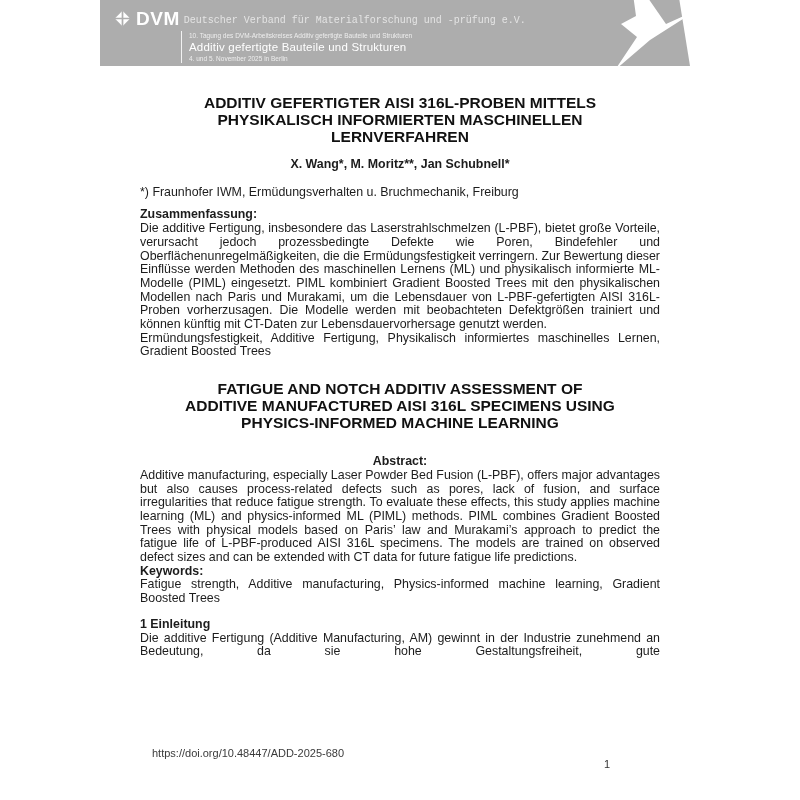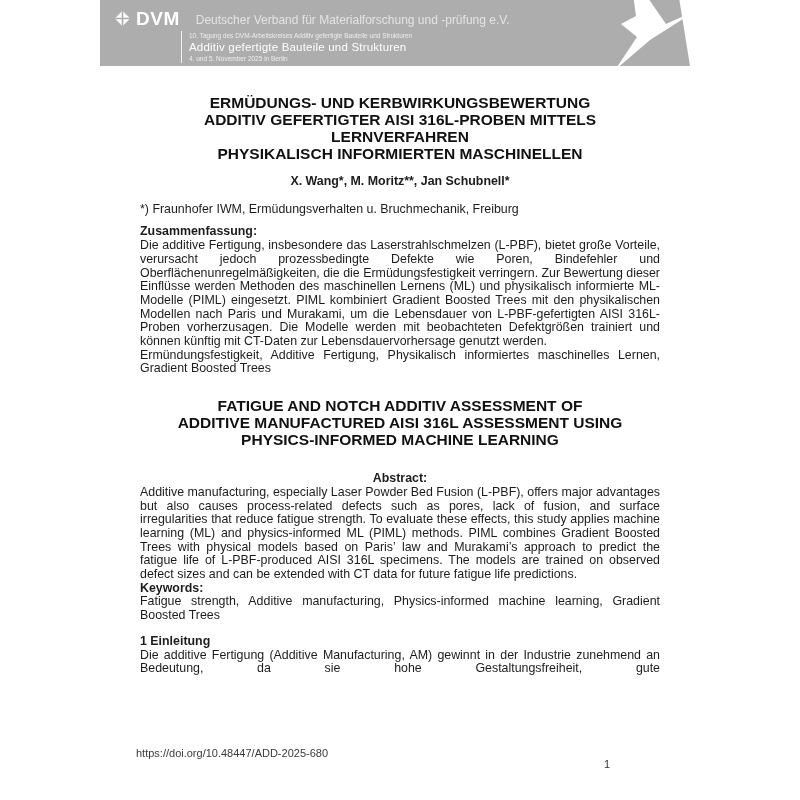--- a/index.html
+++ b/index.html
@@ -21,22 +21,23 @@
   .logo{
     position:absolute;left:114px;top:8px;height:20px;
     display:flex;align-items:center;
   }
   .logo-icon{width:17px;height:17px;display:block;}
   .logo-text{
     color:#ffffff;font-weight:bold;font-size:19px;letter-spacing:.5px;
     margin-left:5px;line-height:17px;
   }
   .logo-sub{
-    color:#e4e4e4;font-size:12px;margin-left:16px;line-height:17px;
+    color:#e4e4e4;font-size:10px;margin-left:4px;line-height:17px;
     padding-top:4px;
+    font-family:Liberation Mono, monospace;
   }
   .banner{
     position:absolute;left:181px;top:31px;
     border-left:1.5px solid #f2f2f2;
     padding-left:7px;color:#ffffff;
   }
   .banner-small{font-size:6.5px;color:#eeeeee;line-height:9px;}
   .banner-main{font-size:11.5px;font-weight:normal;color:#ffffff;line-height:14px;letter-spacing:.2px;}
   
   .content{
@@ -48,21 +49,21 @@
   .authors{margin-top:13px;font-weight:bold;text-align:center;}
   .affiliations{margin-top:14px;}
   .label{font-weight:bold;}
   .mt9{margin-top:9px;}
   .mt12{margin-top:24px;text-align:center;}
   .mt20{margin-top:12px;}
   .just{text-align:justify;}
   .just-all{text-align:justify;text-align-last:justify;}
   
   .doi{
-    position:absolute;left:136px;top:747px;
+    position:absolute;left:152px;top:747px;
     font-size:11px;color:#3a3a3a;text-decoration:none;
   }
   .pagenum{
     position:absolute;left:604px;top:758px;
     font-size:11px;color:#333333;
   }
 </style>
 </head>
 <body>
 
@@ -85,40 +86,39 @@
 
   <div class="banner">
     <div class="banner-small">10. Tagung des DVM-Arbeitskreises Additiv gefertigte Bauteile und Strukturen</div>
     <div class="banner-main">Additiv gefertigte Bauteile und Strukturen</div>
     <div class="banner-small">4. und 5. November 2025 in Berlin</div>
   </div>
 
   <div class="content">
 
     <div class="title-de">
-      <div>ERMÜDUNGS- UND KERBWIRKUNGSBEWERTUNG</div>
       <div>ADDITIV GEFERTIGTER AISI 316L-PROBEN MITTELS</div>
+      <div>PHYSIKALISCH INFORMIERTEN MASCHINELLEN</div>
       <div>LERNVERFAHREN</div>
-      <div>PHYSIKALISCH INFORMIERTEN MASCHINELLEN</div>
     </div>
 
     <div class="authors">X. Wang*, M. Moritz**, Jan Schubnell*</div>
 
     <div class="affiliations">
       <div>*) Fraunhofer IWM, Ermüdungsverhalten u. Bruchmechanik, Freiburg</div>
     </div>
 
     <div class="label mt9">Zusammenfassung:</div>
     <div class="just">Die additive Fertigung, insbesondere das Laserstrahlschmelzen (L-PBF), bietet große Vorteile, verursacht jedoch prozessbedingte Defekte wie Poren, Bindefehler und Oberflächenunregelmäßigkeiten, die die Ermüdungsfestigkeit verringern. Zur Bewertung dieser Einflüsse werden Methoden des maschinellen Lernens (ML) und physikalisch informierte ML-Modelle (PIML) eingesetzt. PIML kombiniert Gradient Boosted Trees mit den physikalischen Modellen nach Paris und Murakami, um die Lebensdauer von L-PBF-gefertigten AISI 316L-Proben vorherzusagen. Die Modelle werden mit beobachteten Defektgrößen trainiert und können künftig mit CT-Daten zur Lebensdauervorhersage genutzt werden.</div>
 
     <div class="just">Ermündungsfestigkeit, Additive Fertigung, Physikalisch informiertes maschinelles Lernen, Gradient Boosted Trees</div>
 
     <div class="title-en">
       <div>FATIGUE AND NOTCH ADDITIV ASSESSMENT OF</div>
-      <div>ADDITIVE MANUFACTURED AISI 316L ASSESSMENT USING</div>
+      <div>ADDITIVE MANUFACTURED AISI 316L SPECIMENS USING</div>
       <div>PHYSICS-INFORMED MACHINE LEARNING</div>
     </div>
 
     <div class="label mt12">Abstract:</div>
     <div class="just">Additive manufacturing, especially Laser Powder Bed Fusion (L-PBF), offers major advantages but also causes process-related defects such as pores, lack of fusion, and surface irregularities that reduce fatigue strength. To evaluate these effects, this study applies machine learning (ML) and physics-informed ML (PIML) methods. PIML combines Gradient Boosted Trees with physical models based on Paris’ law and Murakami’s approach to predict the fatigue life of L-PBF-produced AISI 316L specimens. The models are trained on observed defect sizes and can be extended with CT data for future fatigue life predictions.</div>
 
     <div class="label">Keywords:</div>
     <div class="just">Fatigue strength, Additive manufacturing, Physics-informed machine learning, Gradient Boosted Trees</div>
 
     <div class="label mt20">1 Einleitung</div>

